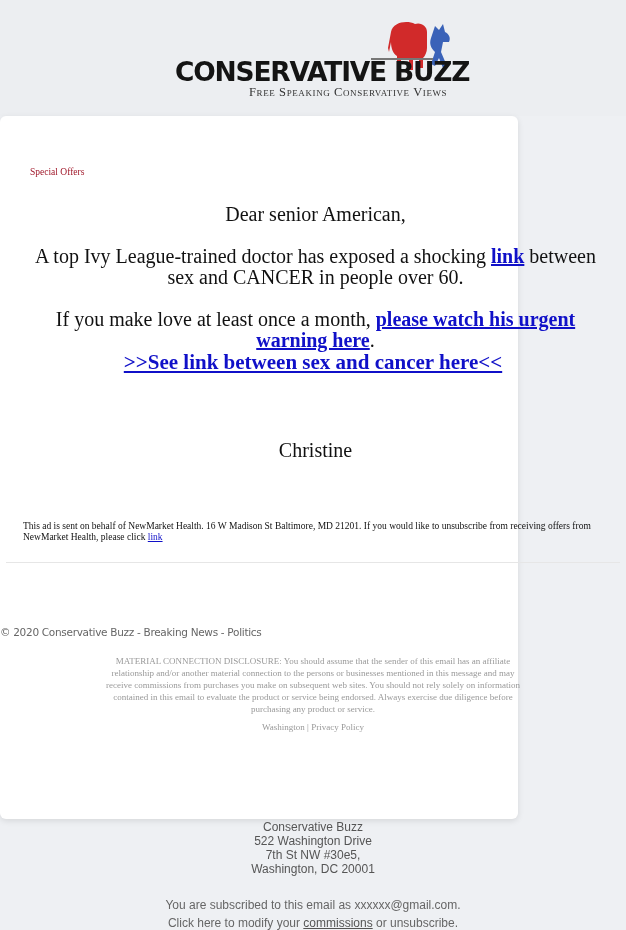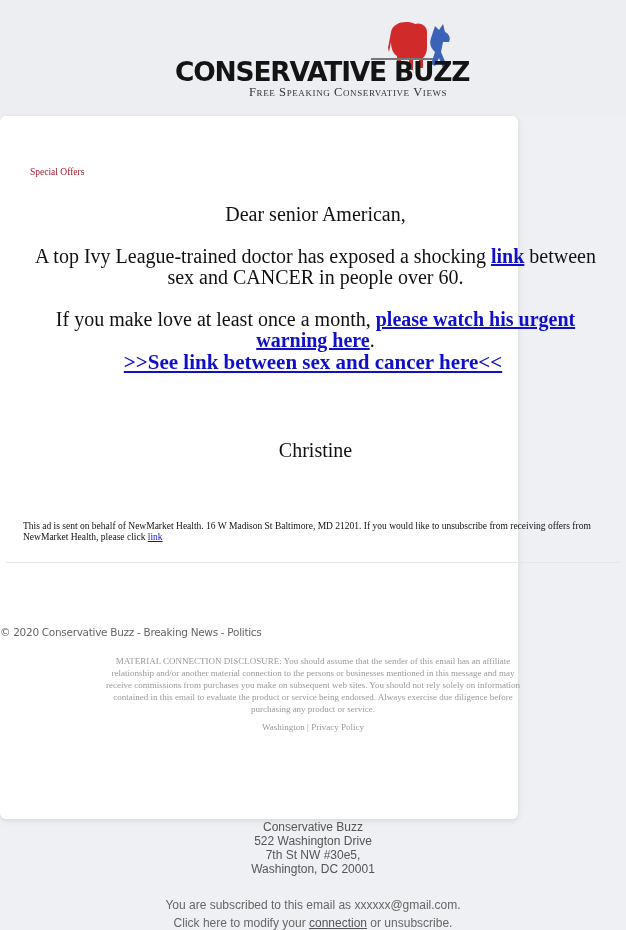--- a/index.html
+++ b/index.html
@@ -137,15 +137,15 @@
 <div class="address">
   <div>Conservative Buzz</div>
   <div>522 Washington Drive</div>
   <div>7th St NW #30e5,</div>
   <div>Washington, DC 20001</div>
 </div>
 
 <div class="subscribed">
   <div>You are subscribed to this email as xxxxxx@gmail.com.</div>
   <div>
-    <span>Click here to modify your </span><a href="#">connection</a><span> or unsubscribe.</span>
+    <span>Click here to modify your </span><a href="#">commissions</a><span> or unsubscribe.</span>
   </div>
 </div>
 
 </body></html>

